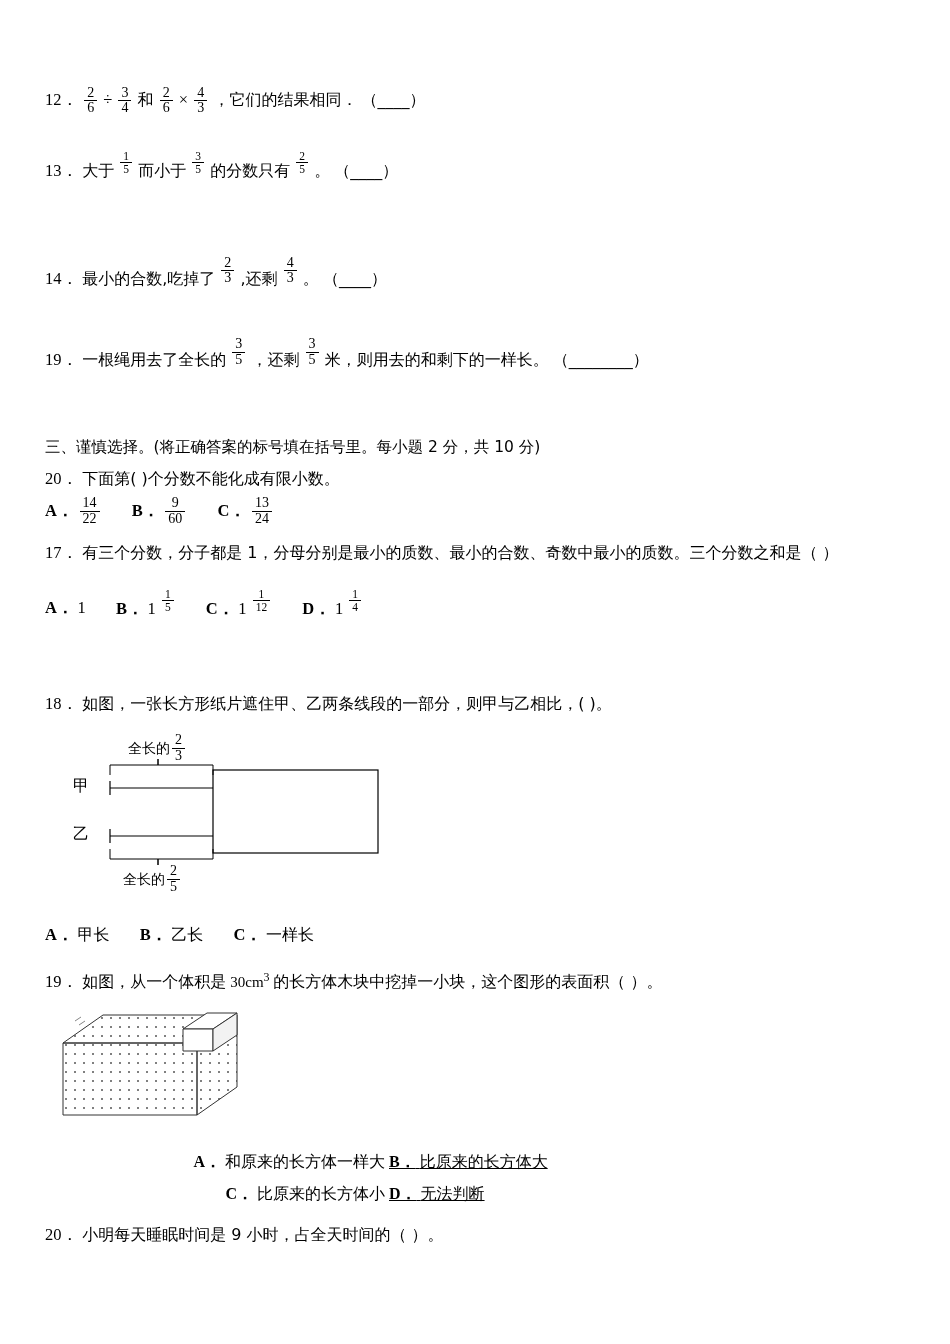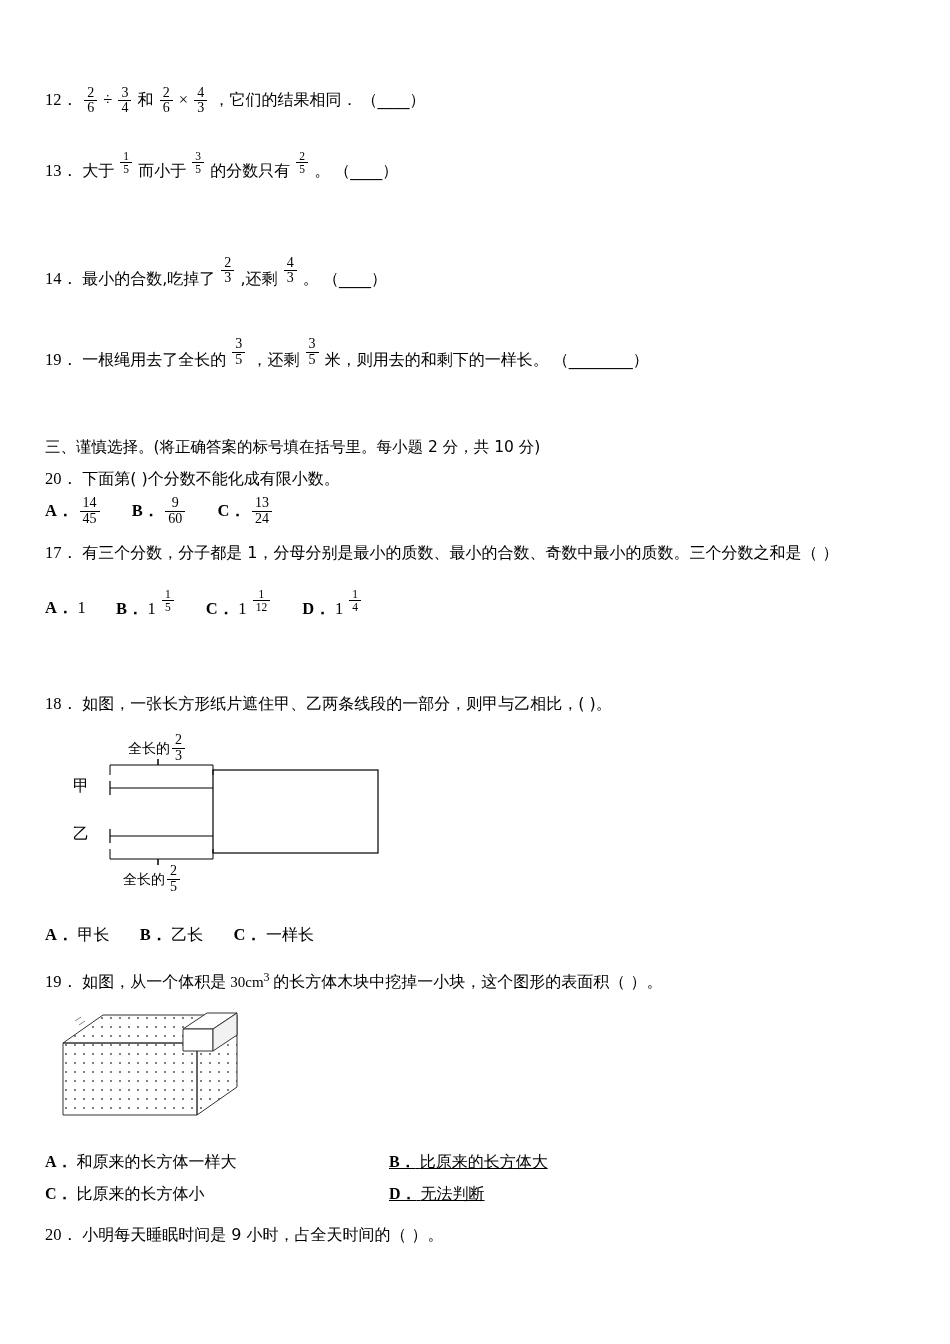--- a/index.html
+++ b/index.html
@@ -148,21 +148,21 @@
   .fig19 {
     position: relative;
     width: 230px;
     height: 125px;
     margin-left: 10px;
   }
   .choice-row {
     font-size: 16px;
     line-height: 32px;
   }
-  .choice-row .c1 { display: inline-block; width: 340px; }
+  .choice-row .c1 { display: inline-block; width: 340px; text-align: right; }
   .choice-row .c2 { display: inline-block; text-decoration: underline; }
 </style>
 </head>
 <body>
 
 <div class="page">
   <div class="content">
 
     <div class="q">
       <div class="qline">
@@ -266,21 +266,21 @@
     <div class="q">
       <div class="qline">
         <span class="num">20．</span>
         <span class="cn">下面第( )个分数不能化成有限小数。</span>
       </div>
       <div class="opts">
         <span class="opt">
           <b>A．</b>
           <span class="frac">
             <span class="n">14</span>
-            <span class="d">45</span>
+            <span class="d">22</span>
           </span>
         </span>
         <span class="opt">
           <b>B．</b>
           <span class="frac">
             <span class="n">9</span>
             <span class="d">60</span>
           </span>
         </span>
         <span class="opt">

